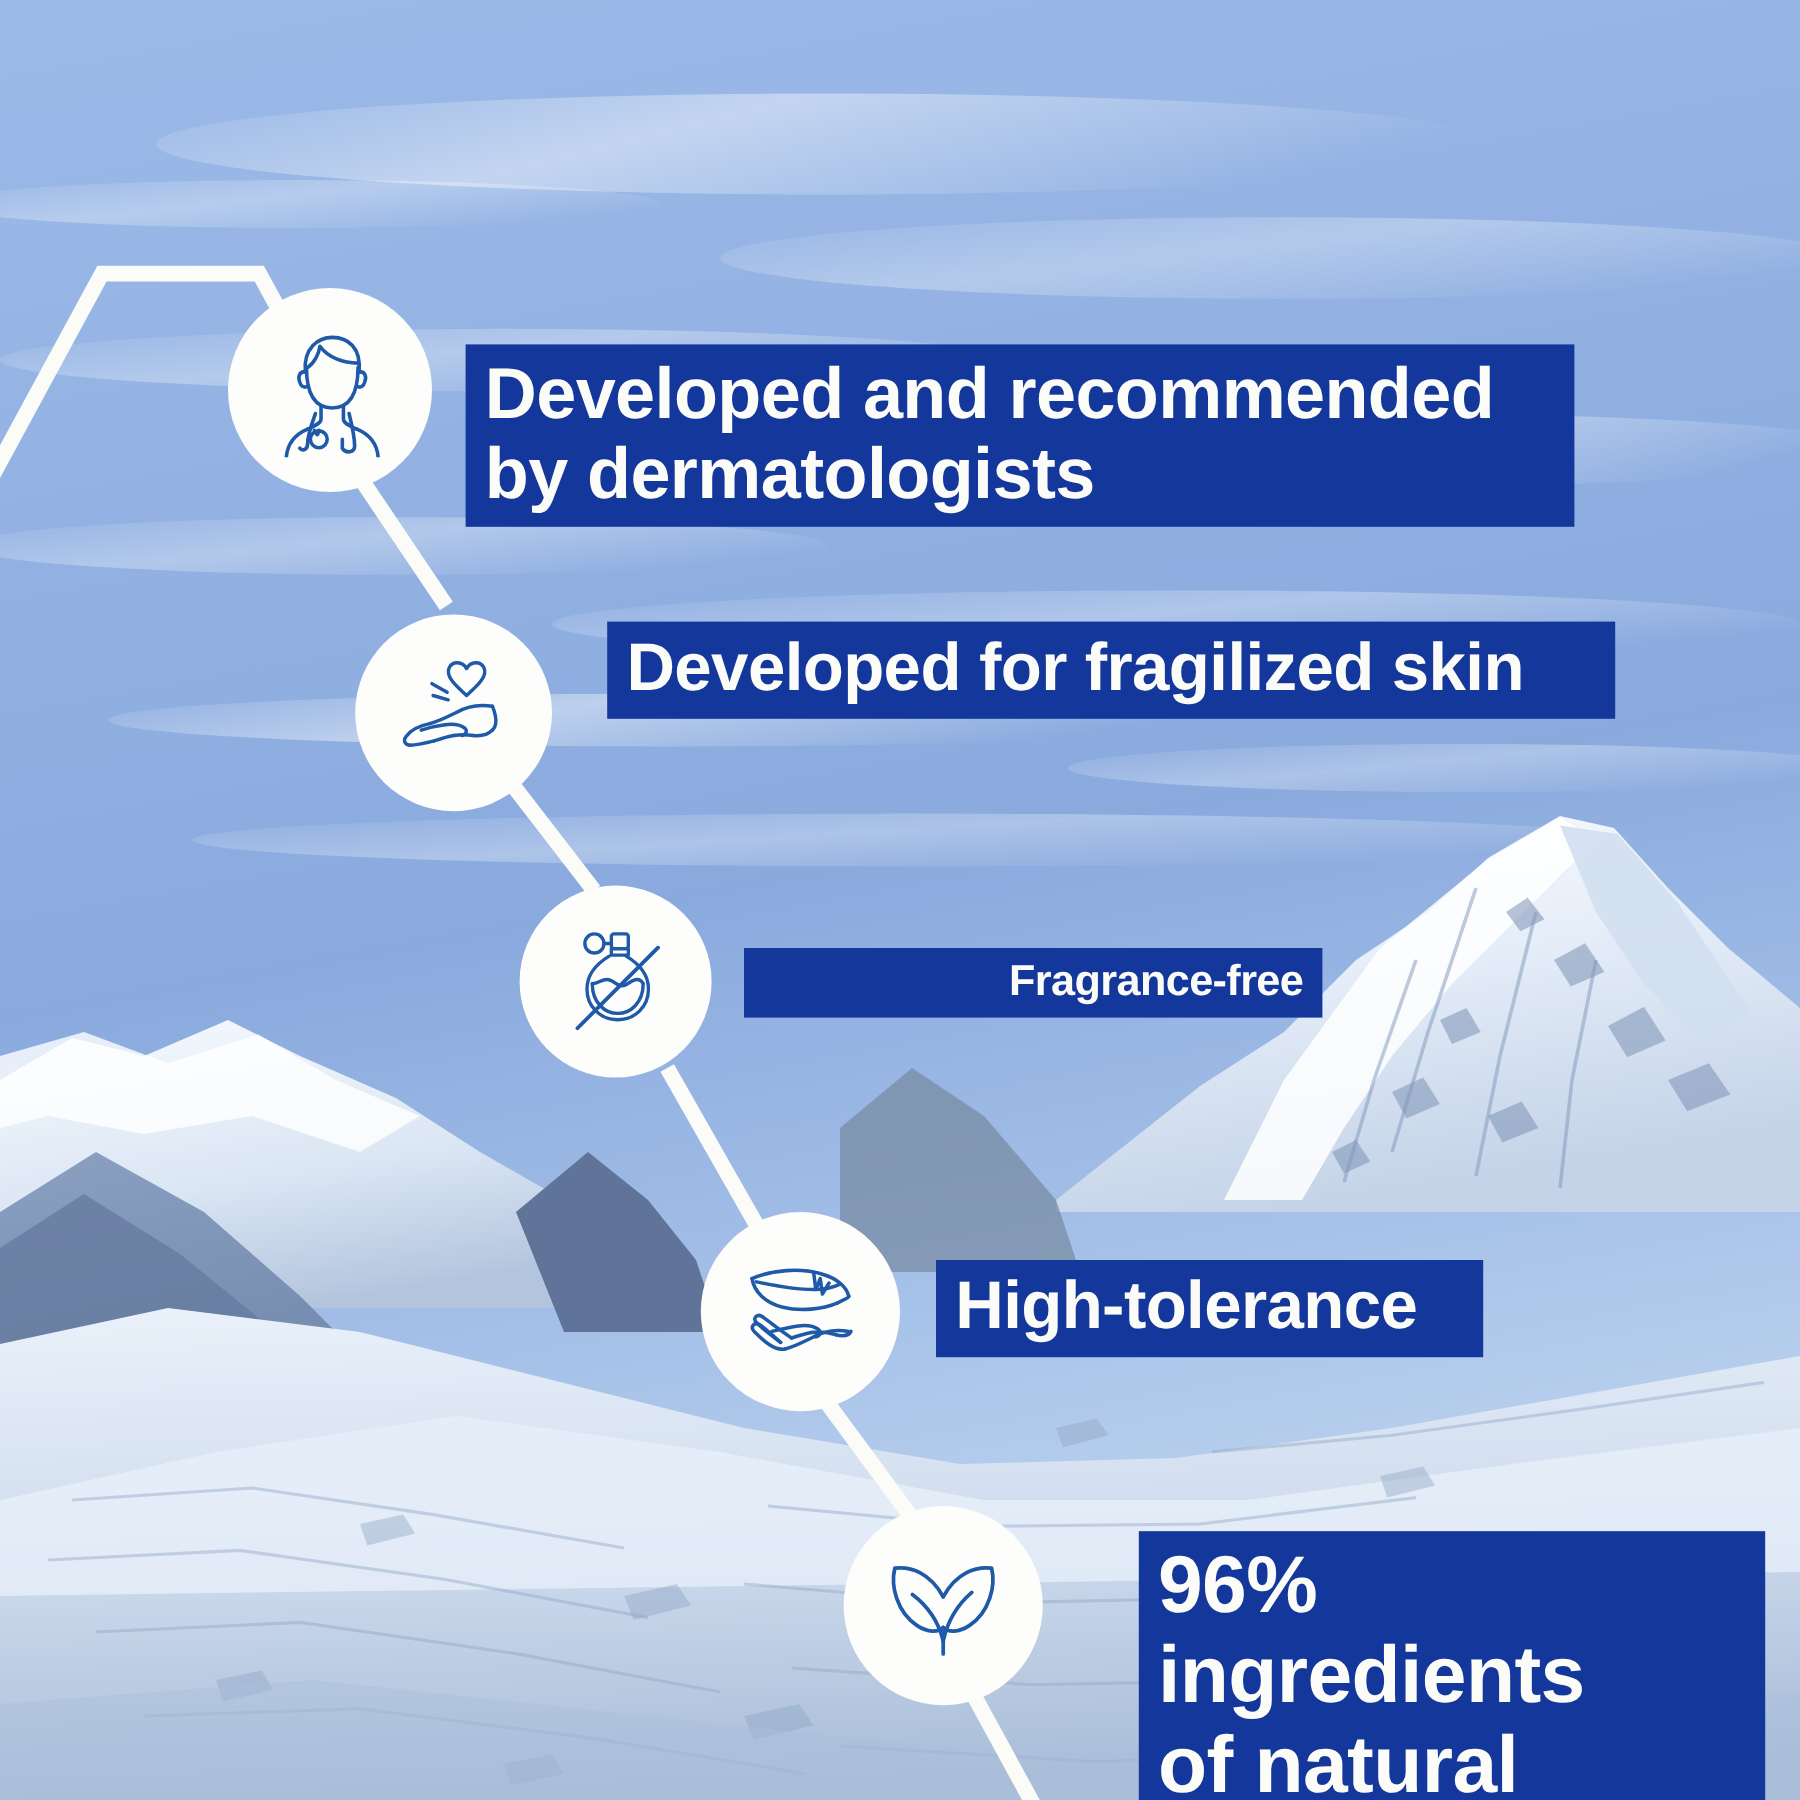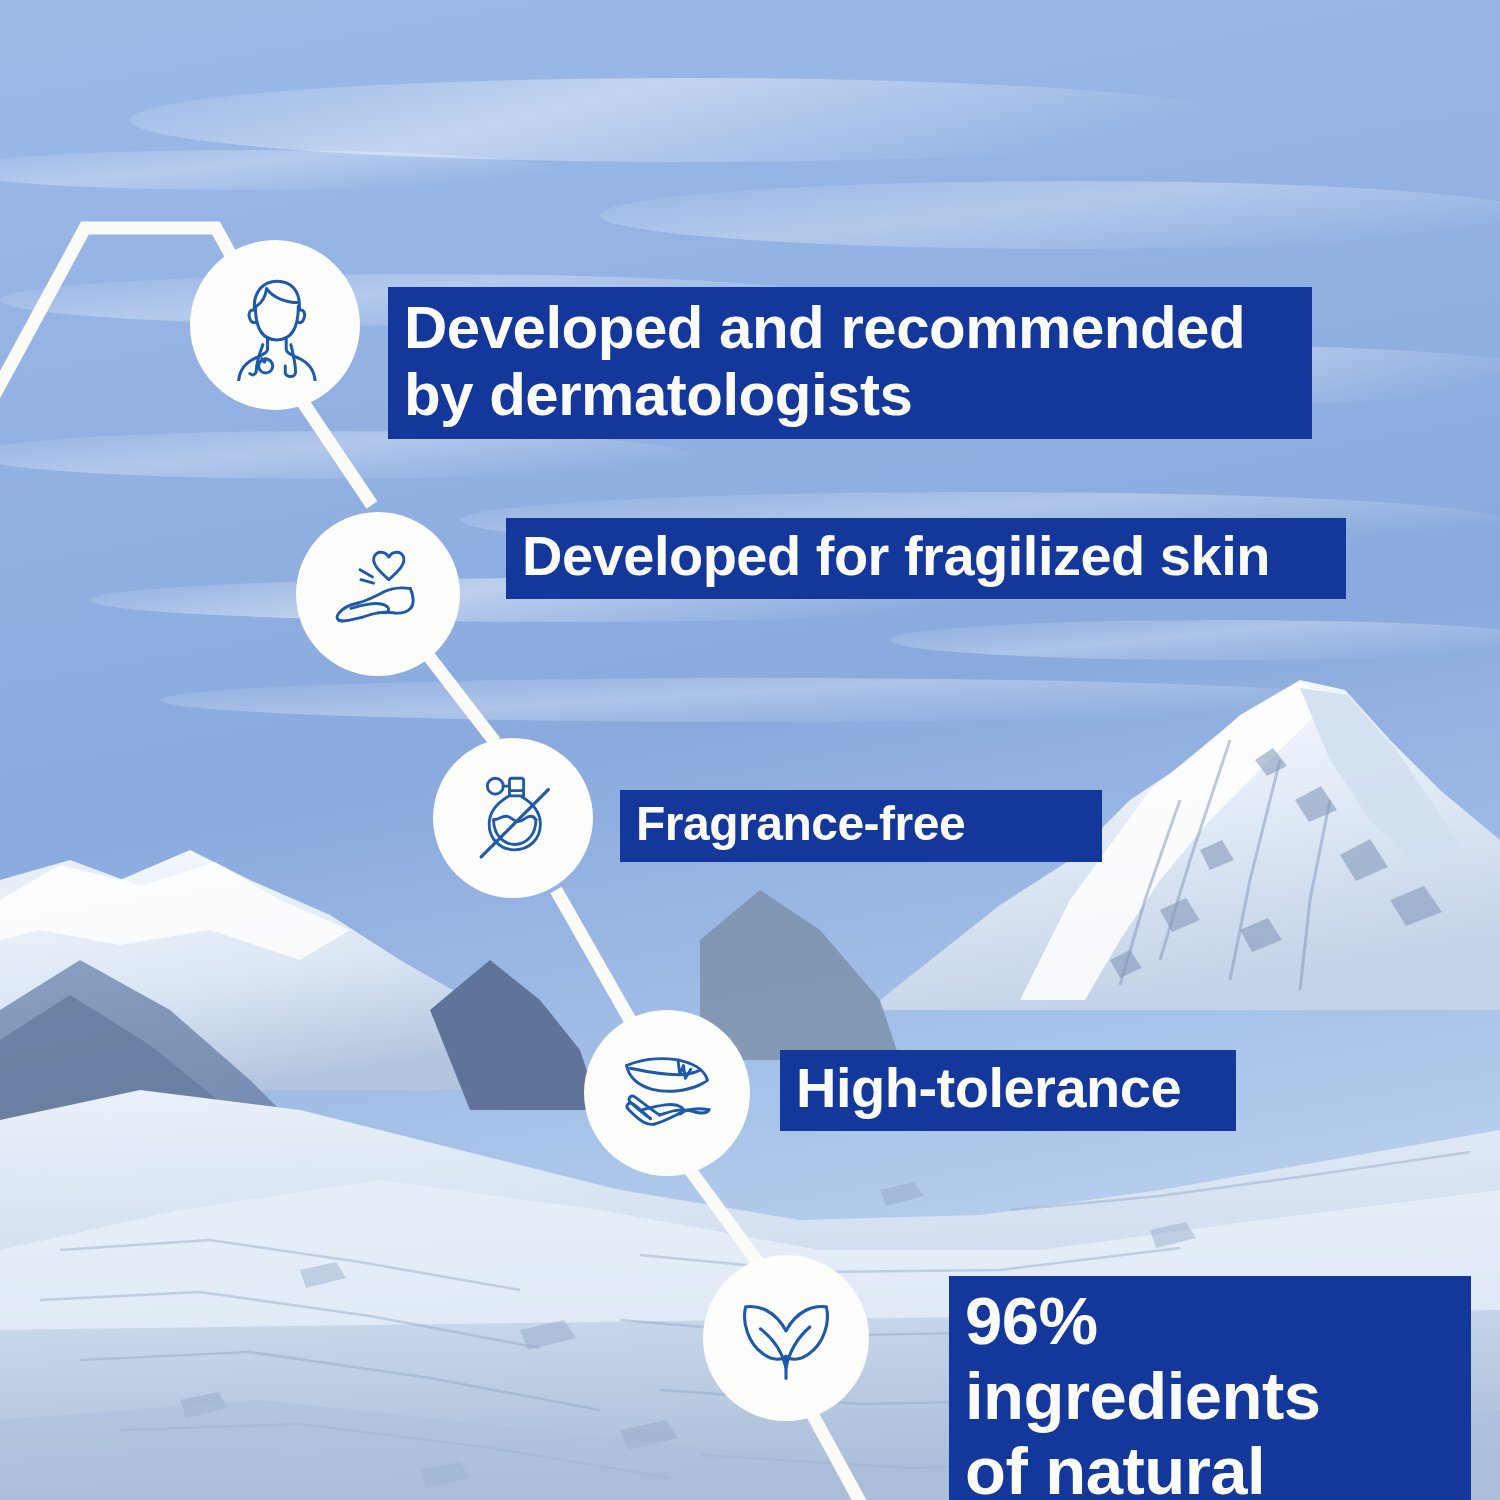--- a/index.html
+++ b/index.html
@@ -31,21 +31,21 @@
     color:#fbfbf7;
     font-weight:bold;
     letter-spacing:-0.5px;
     line-height:1.12;
     padding:7px 16px 11px 16px;
     white-space:pre-line;
     box-sizing:border-box;
   }
   .b1{font-size:60px;}
   .b2{font-size:56px;}
-  .b3{font-size:48px;}
+  .b3{font-size:36px;text-align:right;}
   .b4{font-size:56px;}
   .b5{font-size:67px;margin-left:43px;}
 </style>
 </head>
 <body>
 
 <div id="stage">
 
   <div id="bg">
     <svg viewBox="0 0 1500 1500" xmlns="http://www.w3.org/2000/svg">

